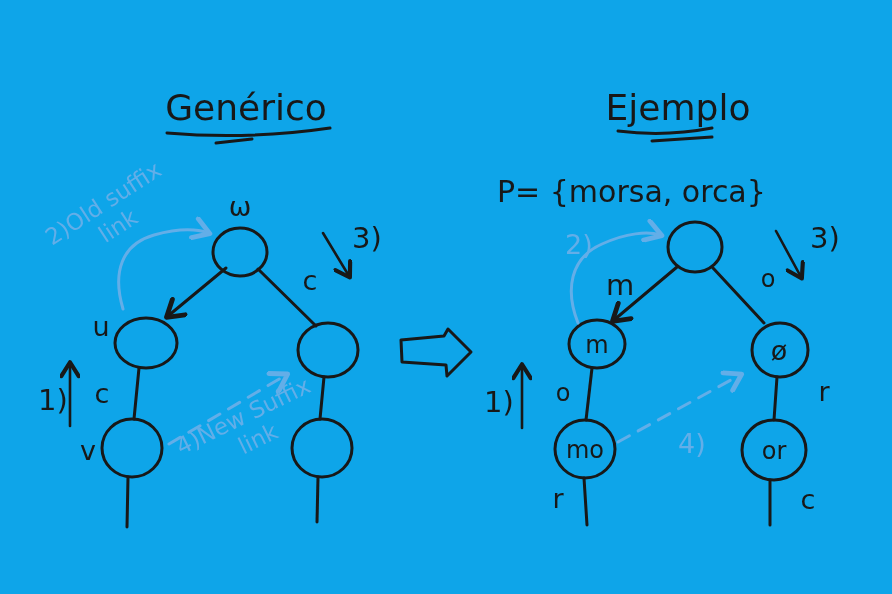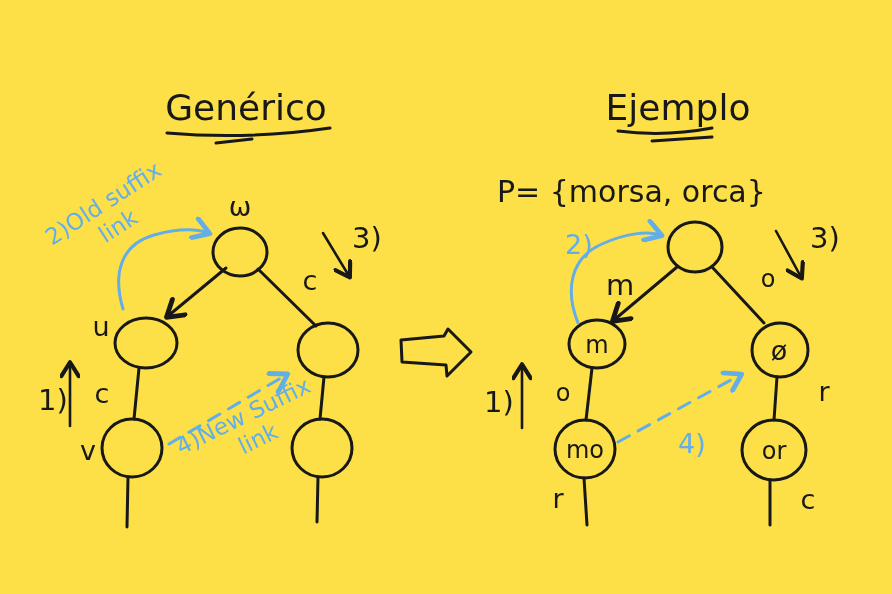--- a/index.html
+++ b/index.html
@@ -1,20 +1,20 @@
 <!DOCTYPE html>
 <html><head>
 <meta charset="utf-8">
 <style>
   html, body { margin: 0; padding: 0; background: #ffffff; }
   .canvas {
     position: relative;
     width: 892px;
     height: 594px;
-    background: #fde047;
+    background: #0ea5e9;
     overflow: hidden;
     font-family: "DejaVu Sans", sans-serif;
   }
   svg text {
     font-family: "DejaVu Sans", sans-serif;
     fill: #181818;
   }
   .title    { font-size: 36px; }
   .pattern  { font-size: 30px; }
   .node-lbl { font-size: 24px; }

